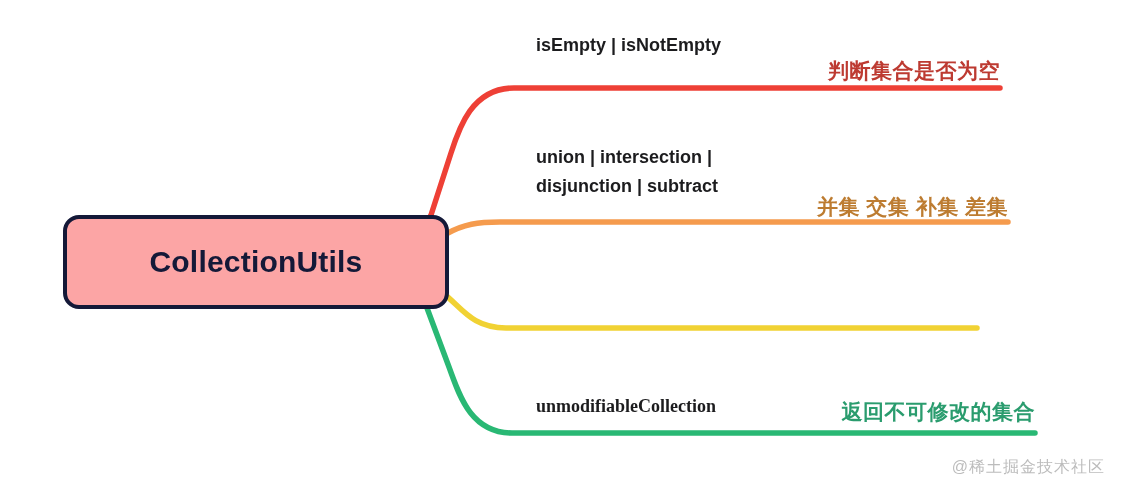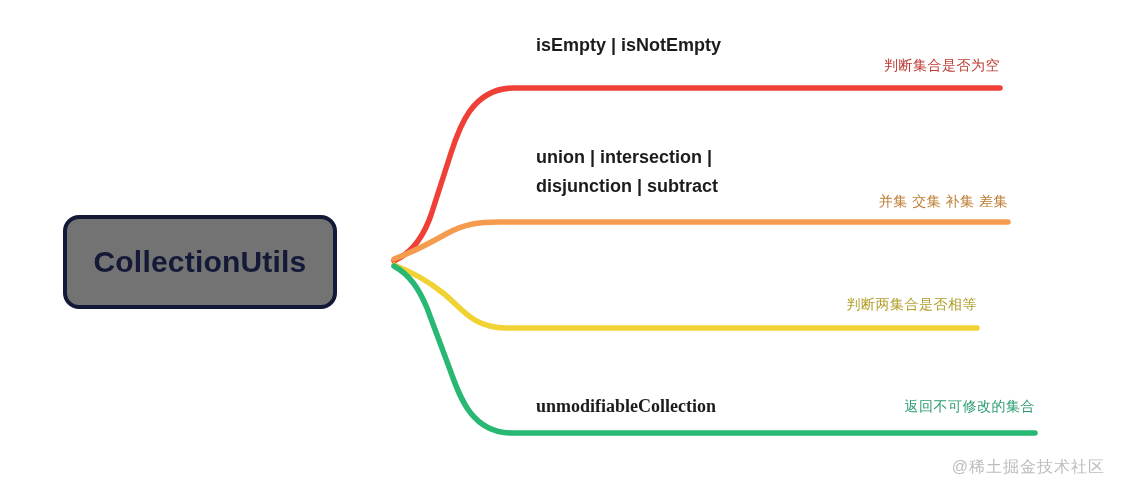--- a/index.html
+++ b/index.html
@@ -12,23 +12,23 @@
     overflow: hidden;
   }
   .lines-svg {
     position: absolute;
     left: 0; top: 0;
     width: 1128px; height: 492px;
   }
   .root-node {
     position: absolute;
     left: 63px; top: 215px;
-    width: 274px; height: 94px;
+    width: 386px; height: 94px;
     box-sizing: border-box;
-    background: #737373;
+    background: #fca5a5;
     border: 4px solid #141938;
     border-radius: 16px;
     display: flex;
     align-items: center;
     justify-content: center;
     font-size: 30px;
     font-weight: 700;
     color: #141938;
     letter-spacing: 0.2px;
   }
@@ -40,22 +40,22 @@
     color: #1c1c1e;
     line-height: 29px;
     white-space: pre-line;
   }
   .label-0 { top: 31px; }
   .label-1 { top: 143px; }
   .label-2 { top: 287px; }
   .label-3 { top: 392px; font-family: Liberation Serif, serif; }
   .branch-note {
     position: absolute;
-    font-size: 14px;
-    font-weight: 400;
+    font-size: 21px;
+    font-weight: 700;
     letter-spacing: 0.5px;
     white-space: nowrap;
   }
   .note-0 { top: 57px;  right: 128px; }
   .note-1 { top: 193px; right: 120px; }
   .note-2 { top: 296px; right: 151px; }
   .note-3 { top: 398px; right: 93px; text-align: right;  }
   .watermark {
     position: absolute;
     top: 457px;
@@ -79,18 +79,17 @@
 
   <div class="root-node" style="color: rgb(20, 25, 56); border-color: rgb(20, 25, 56);">CollectionUtils</div>
 
   <div class="branch-label label-0">isEmpty | isNotEmpty</div>
   <div class="branch-label label-1">union | intersection |
 disjunction | subtract</div>
   <div class="branch-label label-3">unmodifiableCollection</div>
 
   <div class="branch-note note-0" style="color: rgb(189, 58, 49);">判断集合是否为空</div>
   <div class="branch-note note-1" style="color: rgb(189, 124, 49);">并集 交集 补集 差集</div>
-  <div class="branch-note note-2" style="color: rgb(175, 157, 38);">判断两集合是否相等</div>
   <div class="branch-note note-3" style="color: rgb(42, 156, 110);">返回不可修改的集合</div>
 
   <div class="watermark" style="color: rgb(188, 188, 188); text-align: right;">@稀土掘金技术社区</div>
 
 </div>
 
 </body></html>

